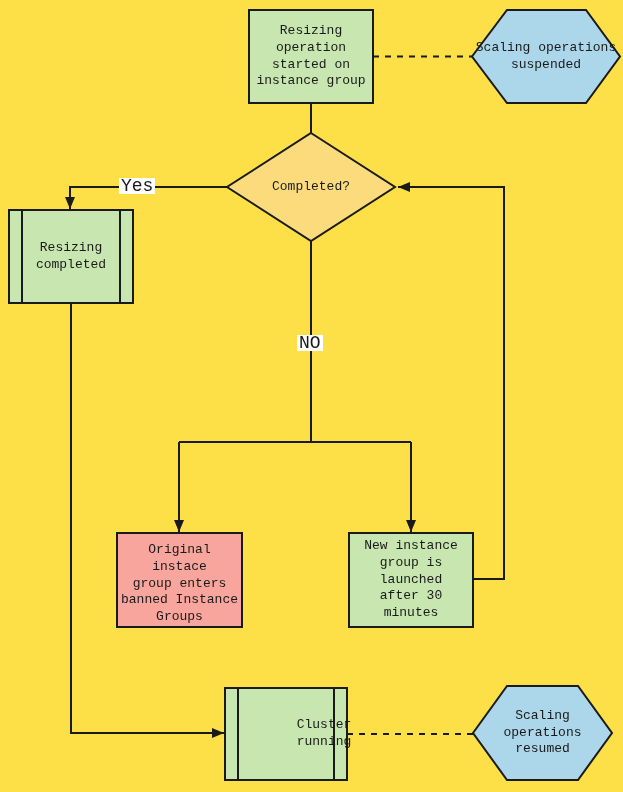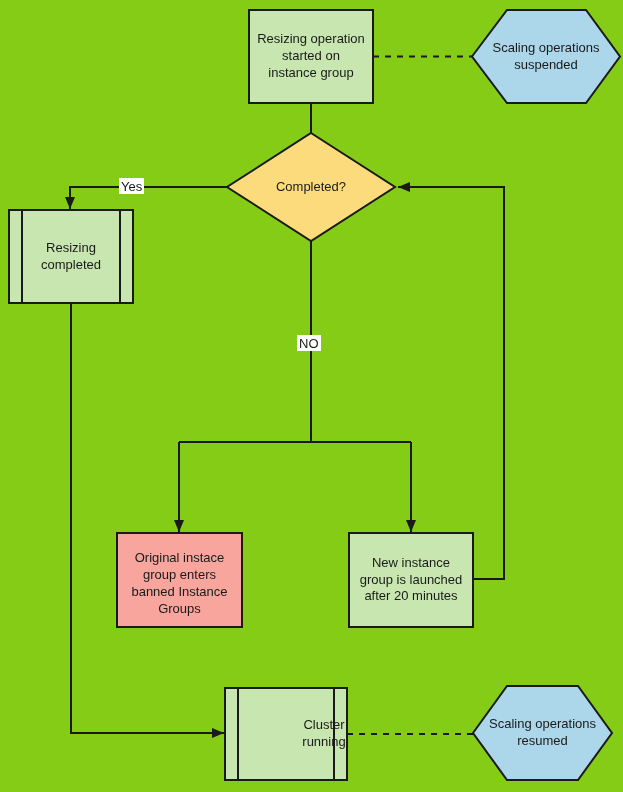--- a/index.html
+++ b/index.html
@@ -1,42 +1,42 @@
 <!DOCTYPE html>
 <html><head>
 <meta charset="utf-8">
 <style>
   html, body { margin: 0; padding: 0; background: #ffffff; }
   .canvas {
     position: relative;
     width: 623px;
     height: 792px;
-    background: #84cc16;
-    font-family: Liberation Sans, sans-serif;
+    background: #fde047;
+    font-family: Liberation Mono, monospace;
     color: #1a1a1a;
     overflow: hidden;
   }
   .canvas svg { position: absolute; left: 0; top: 0; }
   .node-text {
     position: absolute;
     display: flex;
     align-items: center;
     justify-content: center;
     text-align: center;
     font-size: 13px;
     line-height: 1.3;
     white-space: pre-line;
     pointer-events: none;
   }
   .edge-label {
     position: absolute;
     display: flex;
     align-items: center;
     justify-content: center;
-    font-size: 13px;
+    font-size: 18px;
     background: #ffffff;
     padding: 0 2px;
     pointer-events: none;
   }
 </style>
 </head>
 <body>
 
 <div class="canvas">
 
@@ -95,21 +95,21 @@
   <div class="node-text" style="left:23px; top:211px; width:96px; height:91px;">Resizing
 completed</div>
 
   <div class="node-text" style="left:118px; top:534px; width:123px; height:100px;text-align:center;">Original instace
 group enters
 banned Instance
 Groups</div>
 
   <div class="node-text" style="left:350px; top:534px; width:122px; height:92px;">New instance
 group is launched
-after 20 minutes</div>
+after 30 minutes</div>
 
   <div class="node-text" style="left:239px; top:689px; width:94px; height:90px;padding-left:38px;">Cluster
 running</div>
 
   <div class="node-text" style="left:473px; top:686px; width:139px; height:94px;">Scaling operations
 resumed</div>
 
   <div class="edge-label" style="left:119px; top:178px; height:16px;">Yes</div>
 
   <div class="edge-label" style="left:297px; top:335px; height:16px;">NO</div>

